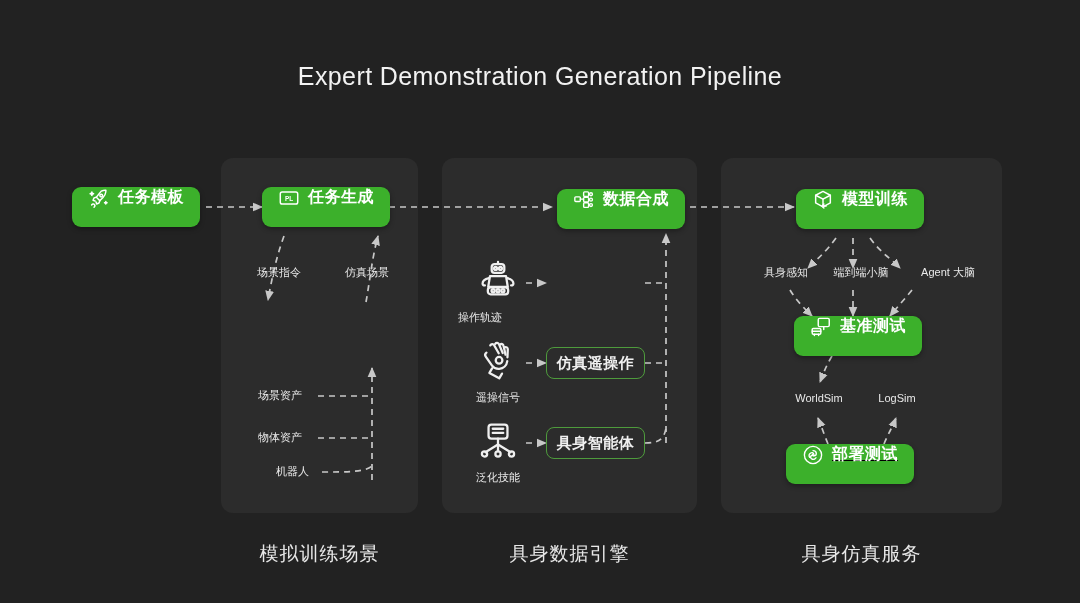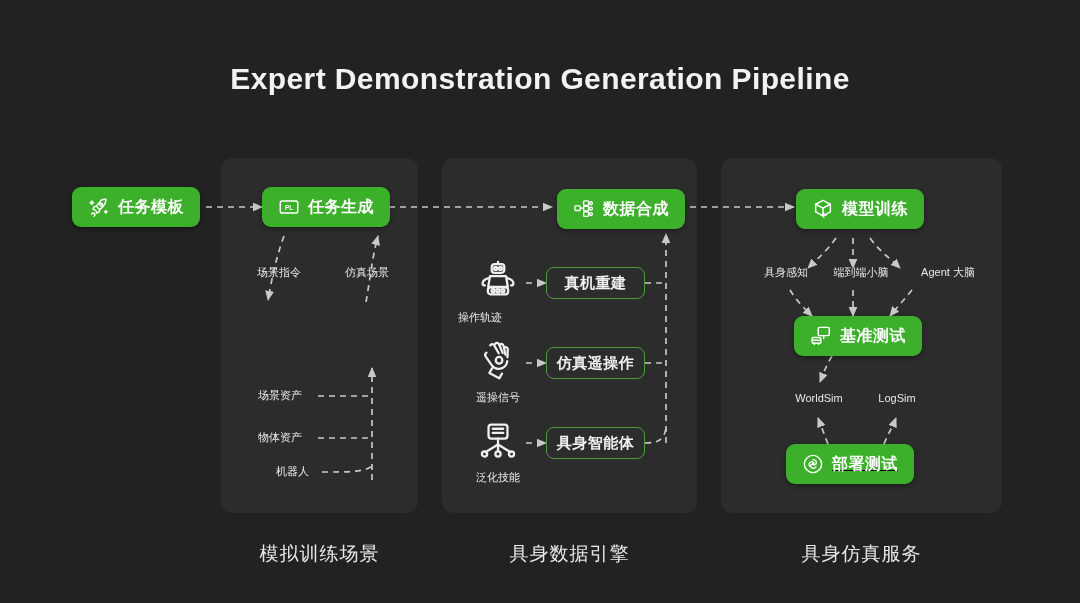--- a/index.html
+++ b/index.html
@@ -5,35 +5,35 @@
   html,body{margin:0;padding:0;}
   body{
     width:1080px;height:603px;background:#222222;overflow:hidden;
     font-family:"Liberation Sans","DejaVu Sans",sans-serif;
     -webkit-font-smoothing:antialiased;
   }
   #stage{position:relative;width:1080px;height:603px;}
 
   .title{
     position:absolute;left:0;top:62px;width:1080px;text-align:center;
-    color:#f2f2f2;font-size:30px;letter-spacing:.4px;font-weight:700;
+    color:#f2f2f2;font-size:25px;letter-spacing:.4px;font-weight:400;
   }
 
   .panel{
     position:absolute;background:#2c2c2c;border-radius:12px;
   }
 
   .caption{
     position:absolute;color:#e8e8e8;font-size:19px;text-align:center;
     letter-spacing:1px;
   }
 
   
   .pill{
-    position:absolute;display:flex;align-items:center;gap:8px;
+    position:absolute;display:flex;align-items:flex-start;gap:8px;
     background:#3cb02b;border-radius:9px;
     padding:0 16px;height:40px;box-sizing:border-box;
     box-shadow:0 2px 5px rgba(0,0,0,.35);
   }
   .pill .lbl{color:#ffffff;font-size:16px;font-weight:bold;white-space:nowrap;letter-spacing:.5px;}
   .pill .ico{width:22px;height:22px;flex:0 0 22px;display:block;}
 
   
   .obox{
     position:absolute;display:flex;align-items:center;justify-content:center;
@@ -169,23 +169,20 @@
       <path d="M7.4 9.2h9.2l1 6.2H6.4z"></path>
       <rect x="6.2" y="15.6" width="11.6" height="4" rx="1.6"></rect>
       <circle cx="9.2" cy="17.6" r=".9"></circle>
         <circle cx="12" cy="17.6" r=".9"></circle>
         <circle cx="14.8" cy="17.6" r=".9"></circle>
       <path d="M6.8 10.4C4.6 10.9 3.2 12 3.2 13.4c0 .8.6 1.3 1.3 1.1"></path>
       <path d="M17.2 10.4c2.2.5 3.6 1.6 3.6 3 0 .8-.6 1.3-1.3 1.1"></path>
     </svg>
   </span>
   <div class="tlabel c" style="left:480px;top:310px;">操作轨迹</div>
-  <div class="obox" style="left:546px;top:267px;width:99px;">
-    <span class="lbl">真机重建</span>
-  </div>
 
   <span class="rowicon" style="left:477px;top:340px;">
     <svg viewBox="0 0 24 24" fill="none" stroke="#f0f0f0" stroke-width="1.3" stroke-linecap="round" stroke-linejoin="round">
       <path d="M7.6 3.1c.5-.9 1.7-1 2.2-.1l2.6 4.6"></path>
       <path d="M10.4 2.2c.6-.8 1.8-.7 2.2.3l2.1 4.9"></path>
       <path d="M13.2 2.6c.7-.6 1.8-.3 2 .8l1.1 5"></path>
       <path d="M15.9 4.2c.8-.4 1.7.1 1.7 1.1l-.2 4.6"></path>
       <path d="M5.4 7.2c-.8.6-.9 1.6-.3 2.4l3.5 5c.9 1.3 2.5 2 4.1 1.9 2.4-.2 4.3-2 4.6-4.4"></path>
       <path d="M8.6 16.2l-1.5 2.6 5.6 3.1 1.6-2.7"></path>
       <circle cx="12.6" cy="11.6" r="1.9"></circle>

